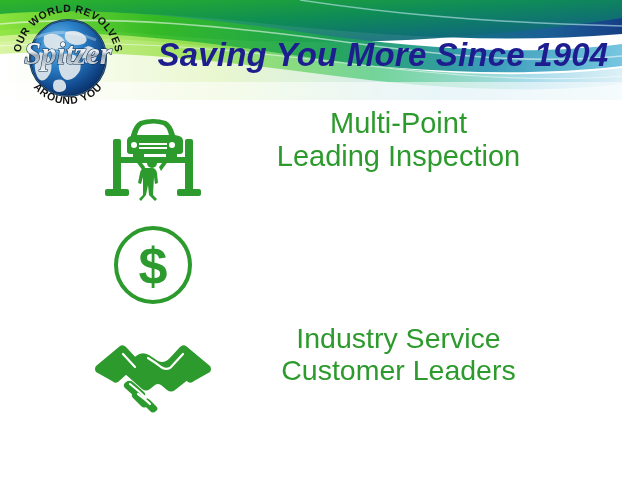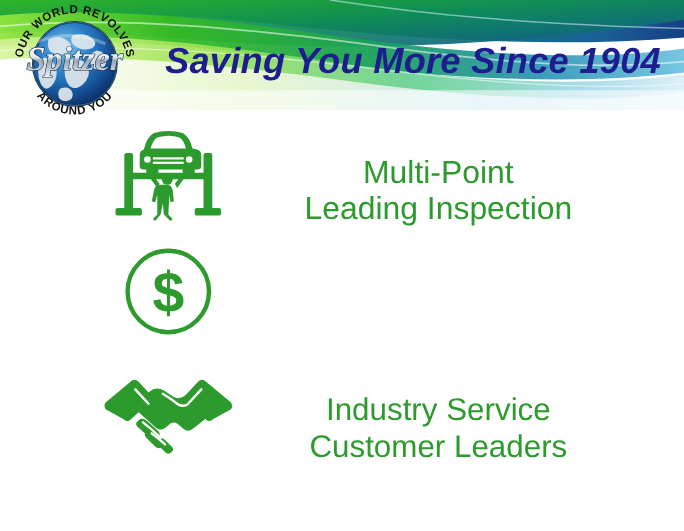--- a/index.html
+++ b/index.html
@@ -27,37 +27,38 @@
     left:4px; top:2px;
     width:128px; height:108px;
   }
   #logo svg { display:block; width:128px; height:108px; }
 
   
   #headline {
     position:absolute;
     left:150px; top:38px;
     width:466px;
+    text-align:center;
     font-size:33px;
     font-weight:bold;
     font-style:italic;
     color:#1d1d8f;
     letter-spacing:0.2px;
     white-space:nowrap;
     line-height:1.05;
   }
 
   
   .row {
     position:absolute;
     left:70px;
     width:500px;
     height:100px;
     display:flex;
-    align-items:flex-end;
+    align-items:flex-start;
   }
   #row-1 { top:107px; }
   #row-2 { top:215px; }
   #row-3 { top:322px; }
 
   .icon-cell {
     width:165px;
     height:100px;
     display:flex;
     align-items:center;

